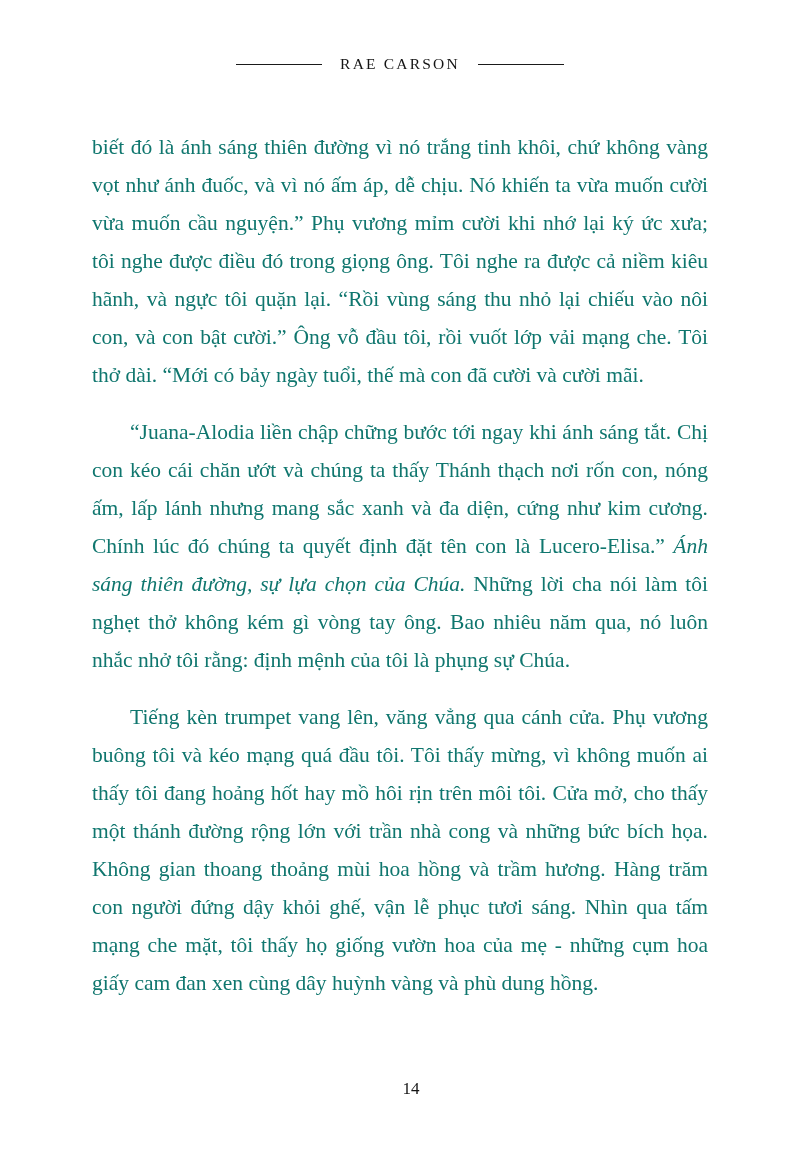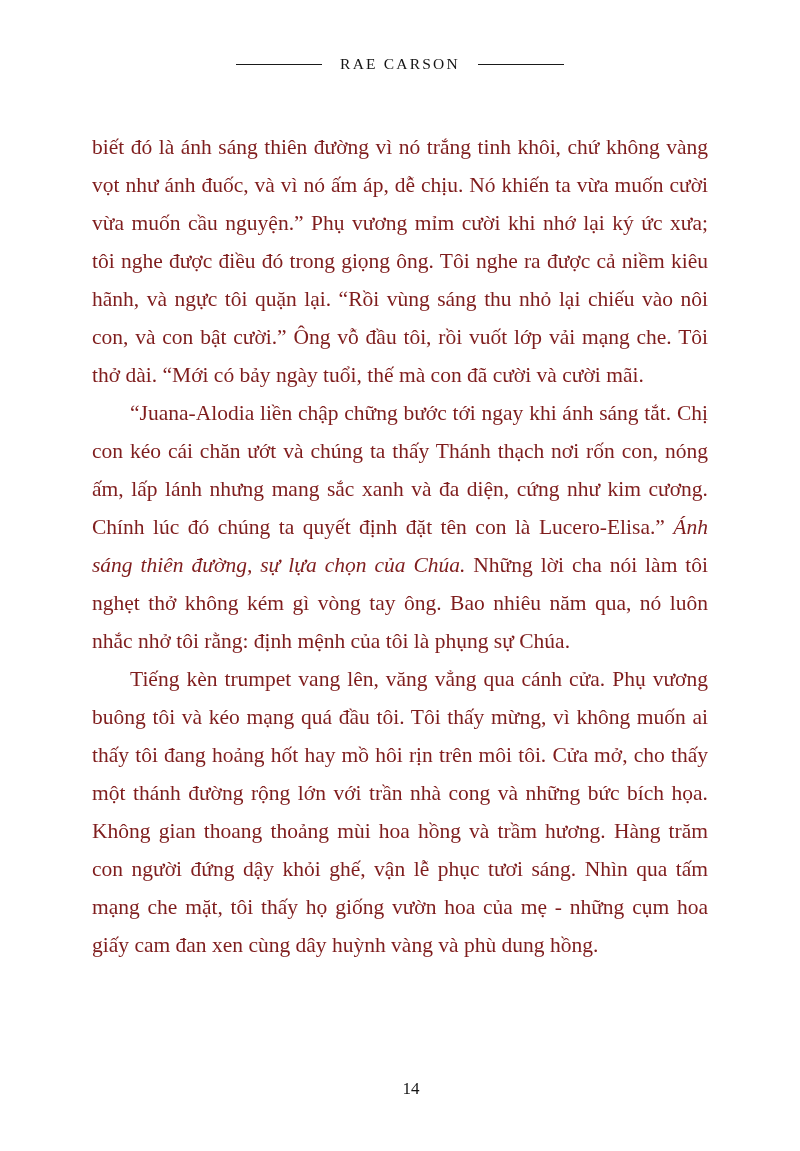--- a/index.html
+++ b/index.html
@@ -44,27 +44,28 @@
     text-transform: uppercase;
     white-space: nowrap;
     color: #141414;
   }
   .body-text {
     font-size: 21.5px;
     line-height: 38px;
     text-align: justify;
     text-justify: inter-word;
     hyphens: none;
-    color: #7f1d1d;
+    color: #0f766e;
   }
   .body-text p {
     margin: 0;
   }
   .body-text p.indent {
     text-indent: 38px;
+    margin-top: 19px;
   }
   .body-text em {
     font-style: italic;
   }
   .folio {
     position: absolute;
     left: 0;
     right: 0;
     bottom: 52px;
     text-align: center;

